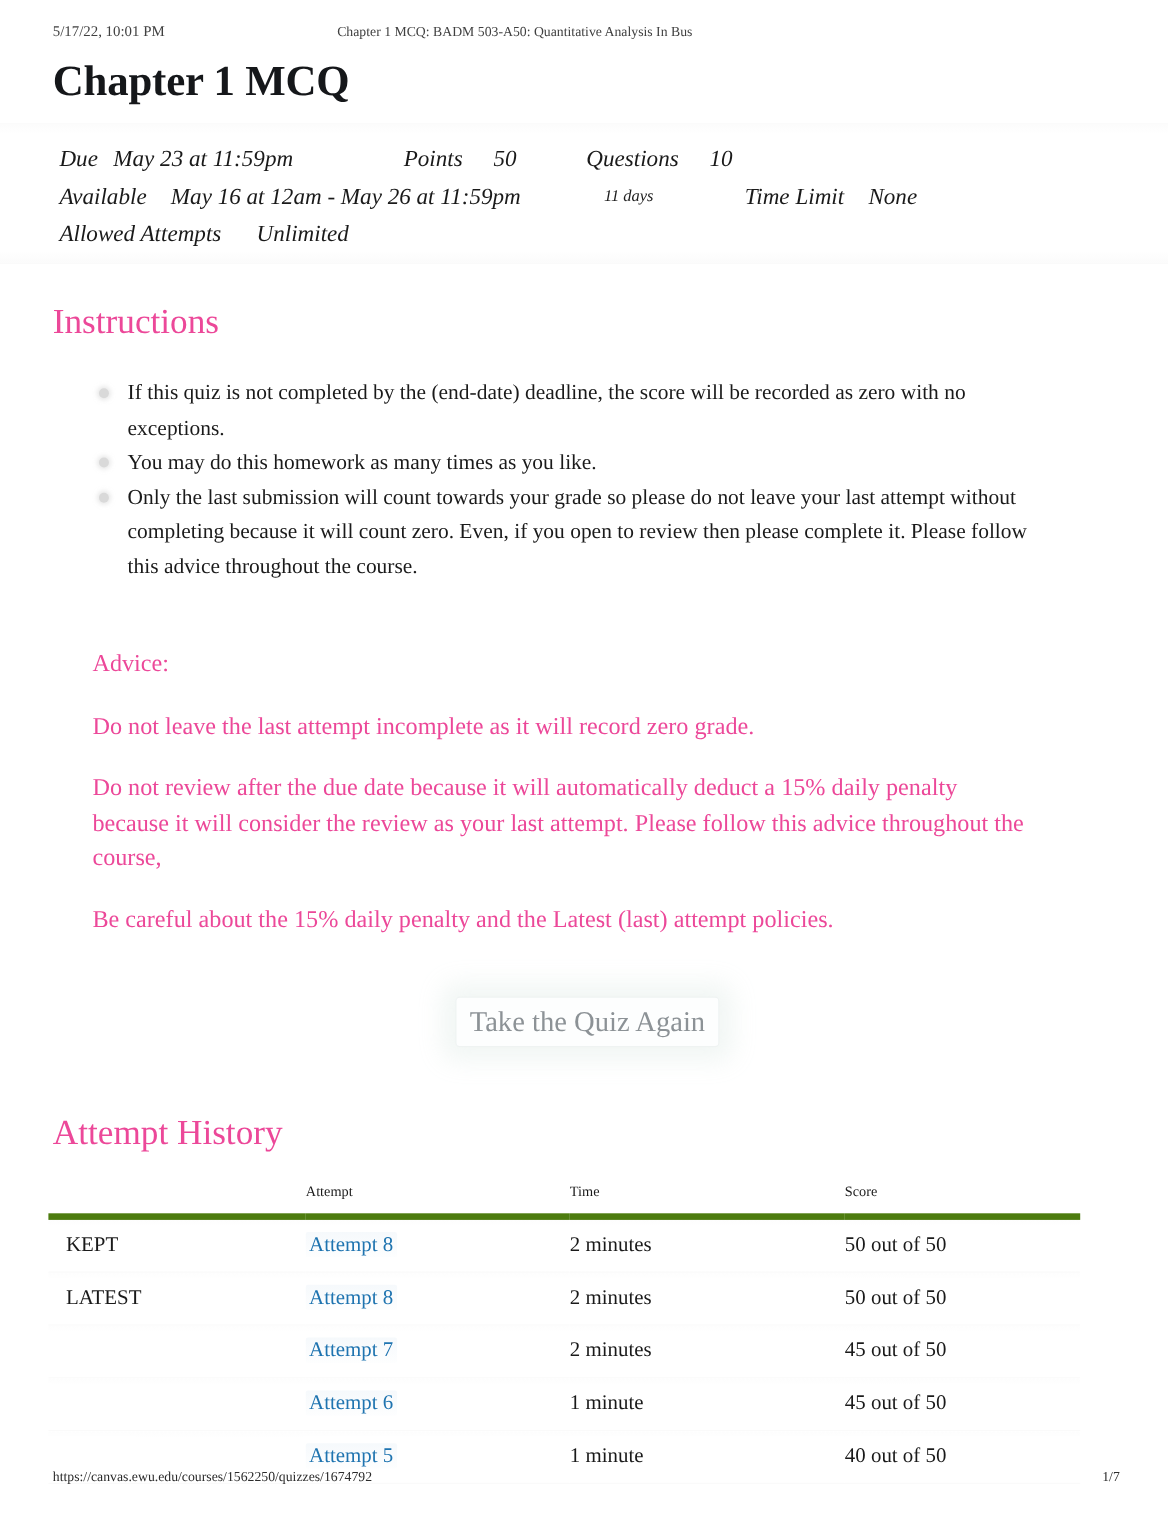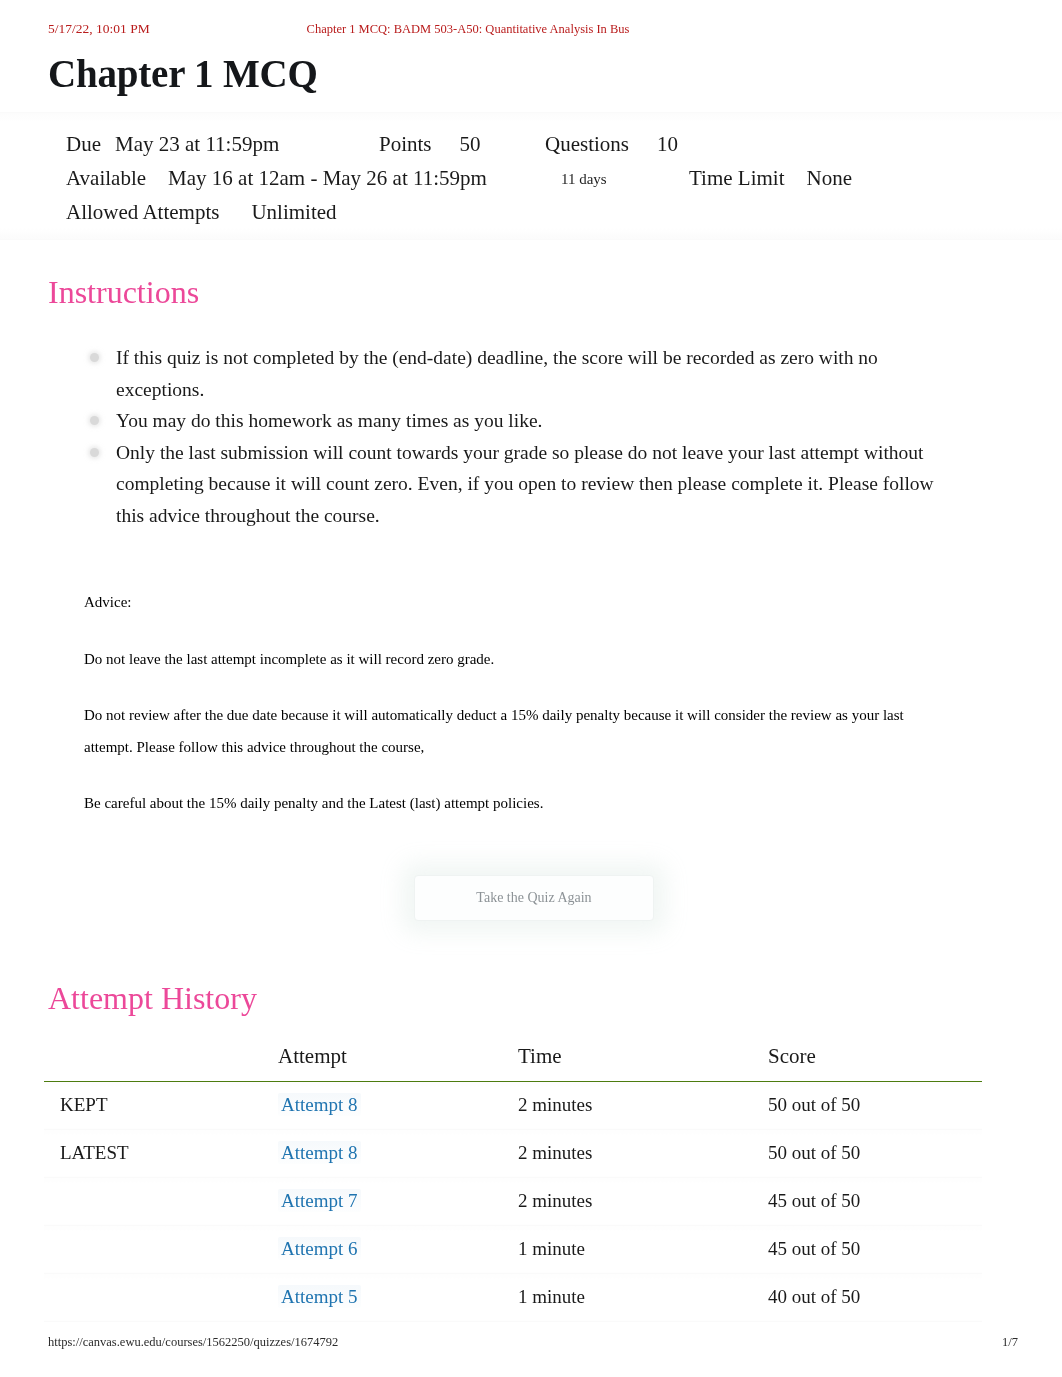--- a/index.html
+++ b/index.html
@@ -17,21 +17,21 @@
   }
 
   
   .print-header {
     position: absolute;
     top: 21px;
     left: 0;
     width: 1062px;
     height: 20px;
     font-size: 13.5px;
-    color: #b91c1c;
+    color: #404040;
   }
   .print-header .ph-left {
     position: absolute;
     left: 48px;
     top: 0;
     white-space: nowrap;
   }
   .print-header .ph-center {
     position: absolute;
     left: 0;
@@ -78,25 +78,26 @@
     font-weight: 700;
     font-size: 39px;
     line-height: 52px;
     color: #15171a;
     letter-spacing: -0.2px;
   }
 
   
   .quiz-details {
     margin-top: 12px;
-    padding: 14px 0 10px 12px;
+    padding: 14px 0 10px 0;
     border-top: 1px solid #fafafa;
     border-bottom: 1px solid #fafafa;
     background: linear-gradient(to bottom,
         #fcfcfc 0px, #ffffff 9px, #ffffff calc(100% - 11px), #fbfbfb 100%);
+    font-style: italic;
   }
   .detail-row {
     position: relative;
     height: 34px;
     font-size: 21px;
     line-height: 34px;
     padding-left: 54px;
     white-space: nowrap;
   }
   .detail-row .lbl { color: #1a1a1a; }
@@ -154,41 +155,41 @@
     box-shadow: 0 0 4px 2px rgba(215,215,215,0.55);
   }
 
   .advice {
     margin-top: 56px;
     padding-left: 84px;
     padding-right: 120px;
   }
   .advice p {
     margin: 0 0 25px 0;
-    font-size: 15px;
+    font-size: 22px;
     line-height: 31.5px;
-    color: #000000;
+    color: #ec4899;
   }
 
   
   .quiz-actions {
     margin-top: 40px;
     height: 92px;
     position: relative;
   }
   .btn-take-quiz {
     position: absolute;
     left: 414px;
     top: 15px;
     width: 238px;
     height: 44px;
     line-height: 44px;
     text-align: center;
     font-family: "Liberation Serif", "DejaVu Serif", serif;
-    font-size: 14px;
+    font-size: 26px;
     color: #8c9296;
     background: #fdfefe;
     border: 1px solid #eff3f2;
     border-radius: 4px;
     box-shadow: 0 0 22px 12px rgba(238,244,242,0.85);
     cursor: pointer;
   }
 
   
   .attempt-history {
@@ -199,22 +200,22 @@
     width: 938px;
     margin-left: 44px;
     border-collapse: collapse;
     font-size: 19px;
   }
   table.history th {
     font-weight: 400;
     text-align: left;
     color: #1a1a1a;
     padding: 2px 0 12px 0;
-    font-size: 21px;
-    border-bottom: 1px solid #4d7c0f;
+    font-size: 13px;
+    border-bottom: 6px solid #4d7c0f;
   }
   table.history td {
     padding: 12px 0 13px 0;
     color: #1a1a1a;
     border-bottom: 1px solid #fafafa;
     background: linear-gradient(to bottom, #fdfdfd 0px, #ffffff 5px);
   }
   table.history .col-kept  { width: 218px; padding-left: 16px; }
   table.history .col-attempt { width: 240px; }
   table.history .col-time  { width: 250px; }

